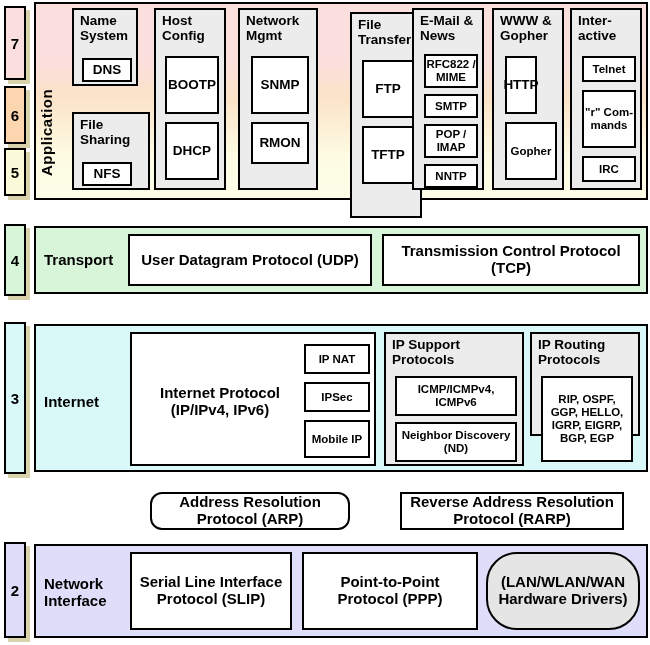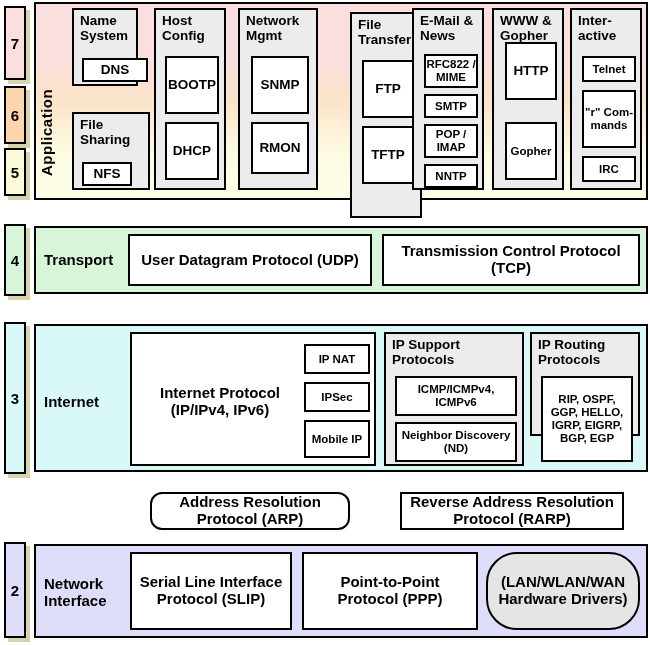--- a/index.html
+++ b/index.html
@@ -142,21 +142,21 @@
     <span>2</span>
   </div>
 
   <div class="layer-panel" style="left:34px; top:2px; width:614px; height:198px;
               background:linear-gradient(to bottom, #fbdede 0%, #fbdede 28%, #fbe3c8 48%, #fdfbe2 78%, #fdfde8 100%);">
   </div>
   <div class="layer-name-vertical" style="left:38px; top:26px; height:150px;">Application</div>
 
   <div class="box group-box" style="left:72px; top:8px; width:66px; height:78px;">
     <div class="group-title">Name System</div>
-    <div class="box proto" style="left:8px; top:48px; width:66px; height:24px;">
+    <div class="box proto" style="left:8px; top:48px; width:50px; height:24px;">
       <span>DNS</span>
     </div>
   </div>
 
   <div class="box group-box" style="left:72px; top:112px; width:78px; height:78px;">
     <div class="group-title">File Sharing</div>
     <div class="box proto" style="left:8px; top:48px; width:50px; height:24px;">
       <span>NFS</span>
     </div>
   </div>
@@ -169,21 +169,21 @@
     <div class="box proto" style="left:9px; top:112px; width:54px; height:58px;">
       <span>DHCP</span>
     </div>
   </div>
 
   <div class="box group-box" style="left:238px; top:8px; width:80px; height:182px;">
     <div class="group-title">Network Mgmt</div>
     <div class="box proto" style="left:11px; top:46px; width:58px; height:58px;">
       <span>SNMP</span>
     </div>
-    <div class="box proto" style="left:11px; top:112px; width:58px; height:52px;">
+    <div class="box proto" style="left:11px; top:112px; width:58px; height:42px;">
       <span>RMON</span>
     </div>
   </div>
 
   <div class="box group-box" style="left:330px; top:12px; width:72px; height:206px;margin-left:20px;">
     <div class="group-title">File Transfer</div>
     <div class="box proto" style="left:10px; top:46px; width:52px; height:58px;">
       <span>FTP</span>
     </div>
     <div class="box proto" style="left:10px; top:112px; width:52px; height:58px;">
@@ -202,21 +202,21 @@
     <div class="box proto proto-sm" style="left:10px; top:114px; width:54px; height:34px;">
       <span>POP / IMAP</span>
     </div>
     <div class="box proto proto-sm" style="left:10px; top:154px; width:54px; height:24px;">
       <span>NNTP</span>
     </div>
   </div>
 
   <div class="box group-box" style="left:492px; top:8px; width:72px; height:182px;">
     <div class="group-title">WWW &amp; Gopher</div>
-    <div class="box proto" style="left:11px; top:32px; width:52px; height:58px;">
+    <div class="box proto" style="left:11px; top:46px; width:32px; height:58px;">
       <span>HTTP</span>
     </div>
     <div class="box proto proto-sm" style="left:11px; top:112px; width:52px; height:58px;">
       <span>Gopher</span>
     </div>
   </div>
 
   <div class="box group-box" style="left:570px; top:8px; width:72px; height:182px;">
     <div class="group-title">Inter-active</div>
     <div class="box proto proto-sm" style="left:10px; top:46px; width:54px; height:26px;">

